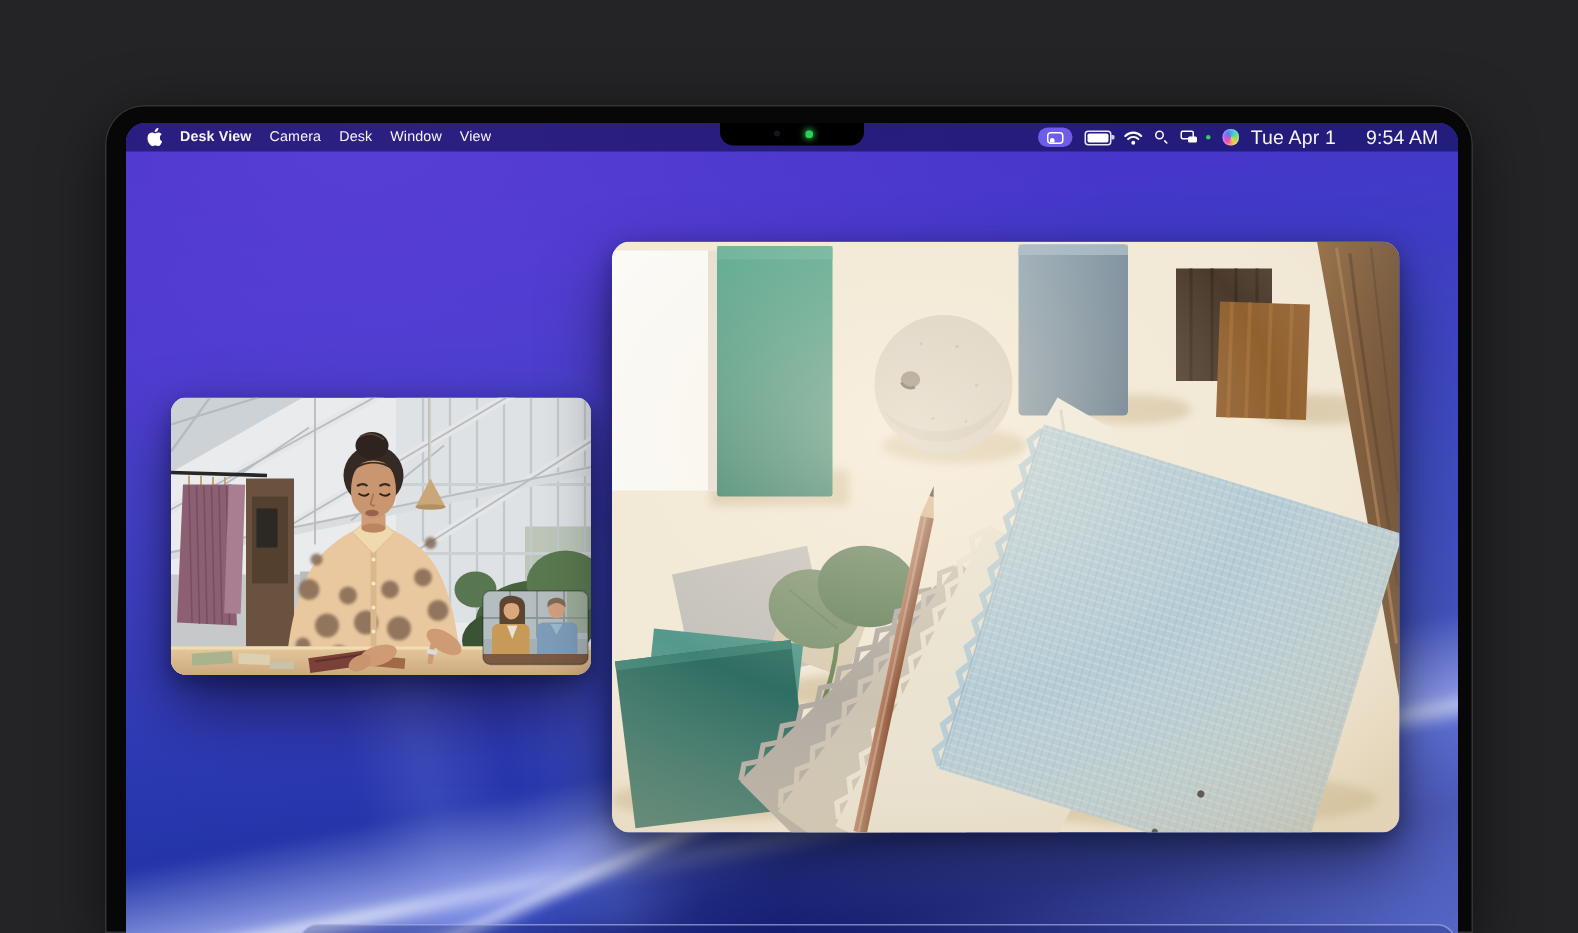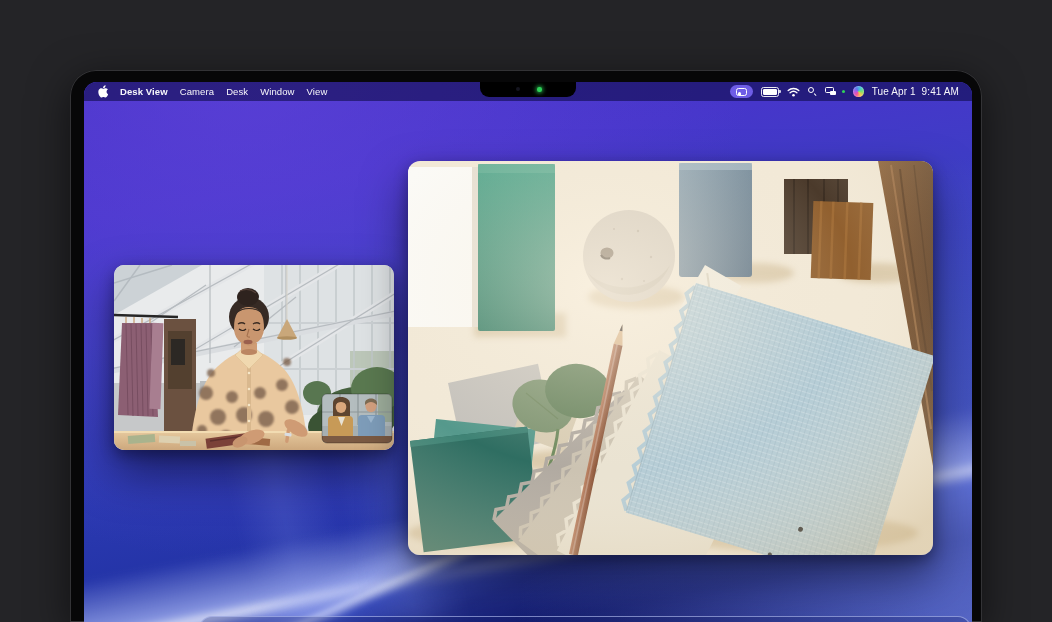--- a/index.html
+++ b/index.html
@@ -52,21 +52,21 @@
   .mag{width:9px;height:9px;position:relative;flex:none;}
   .mag .lensb{position:absolute;left:0;top:0;width:6.2px;height:6.2px;border:1.3px solid #fff;border-radius:50%;box-sizing:border-box;}
   .mag .handle{position:absolute;left:5.6px;top:5.6px;width:3.4px;height:1.3px;background:#fff;border-radius:1px;transform:rotate(45deg);transform-origin:0 50%;}
   .mirror{position:relative;width:13px;height:10px;flex:none;}
   .mirror .back{position:absolute;left:0;top:0;width:9px;height:6.5px;border:1.1px solid #fff;border-radius:1.5px;box-sizing:border-box;}
   .mirror .front{position:absolute;left:5px;top:4px;width:6px;height:4.5px;background:#fff;border-radius:1px;}
   .greendot{width:3.2px;height:3.2px;border-radius:50%;background:#30d158;margin-left:-4px;flex:none;}
   .siri{width:10.5px;height:10.5px;border-radius:50%;flex:none;
         background:conic-gradient(from 210deg,#f650a0,#b05ce8,#5a7bf0,#41c7d4,#7ee06e,#f7c948,#f650a0);
         box-shadow:inset 0 0 2px rgba(255,255,255,.6);}
-  .clock{display:flex;gap:6px;font-size:10px;}
+  .clock{display:flex;gap:20px;font-size:13px;}
 
   
   .win{position:absolute;border-radius:10px;overflow:hidden;
        box-shadow:0 22px 45px rgba(0,0,12,.5),0 5px 14px rgba(0,0,20,.35);z-index:20;}
   .facetime{left:30px;top:183px;width:280px;height:185px;}
   .deskview{left:324px;top:79px;width:525px;height:394px;border-radius:12px;}
   .bottomwin{position:absolute;left:115px;top:534px;width:770px;height:40px;z-index:18;
              border:1.5px solid rgba(178,190,242,.65);border-bottom:none;
              border-radius:13px 13px 0 0;background:rgba(28,35,112,.3);}
   svg{display:block;}
@@ -117,21 +117,21 @@
             <span class="handle"></span>
           </div>
           <div class="mirror">
             <span class="back"></span>
             <span class="front"></span>
           </div>
           <span class="greendot"></span>
           <div class="siri"></div>
           <div class="clock">
             <span>Tue Apr 1</span>
-            <span>9:41 AM</span>
+            <span>9:54 AM</span>
           </div>
         </div>
       </div>
 
       <div class="notch">
         <span class="lens"></span>
         <span class="camdot"></span>
       </div>
 
       <div class="win facetime">

